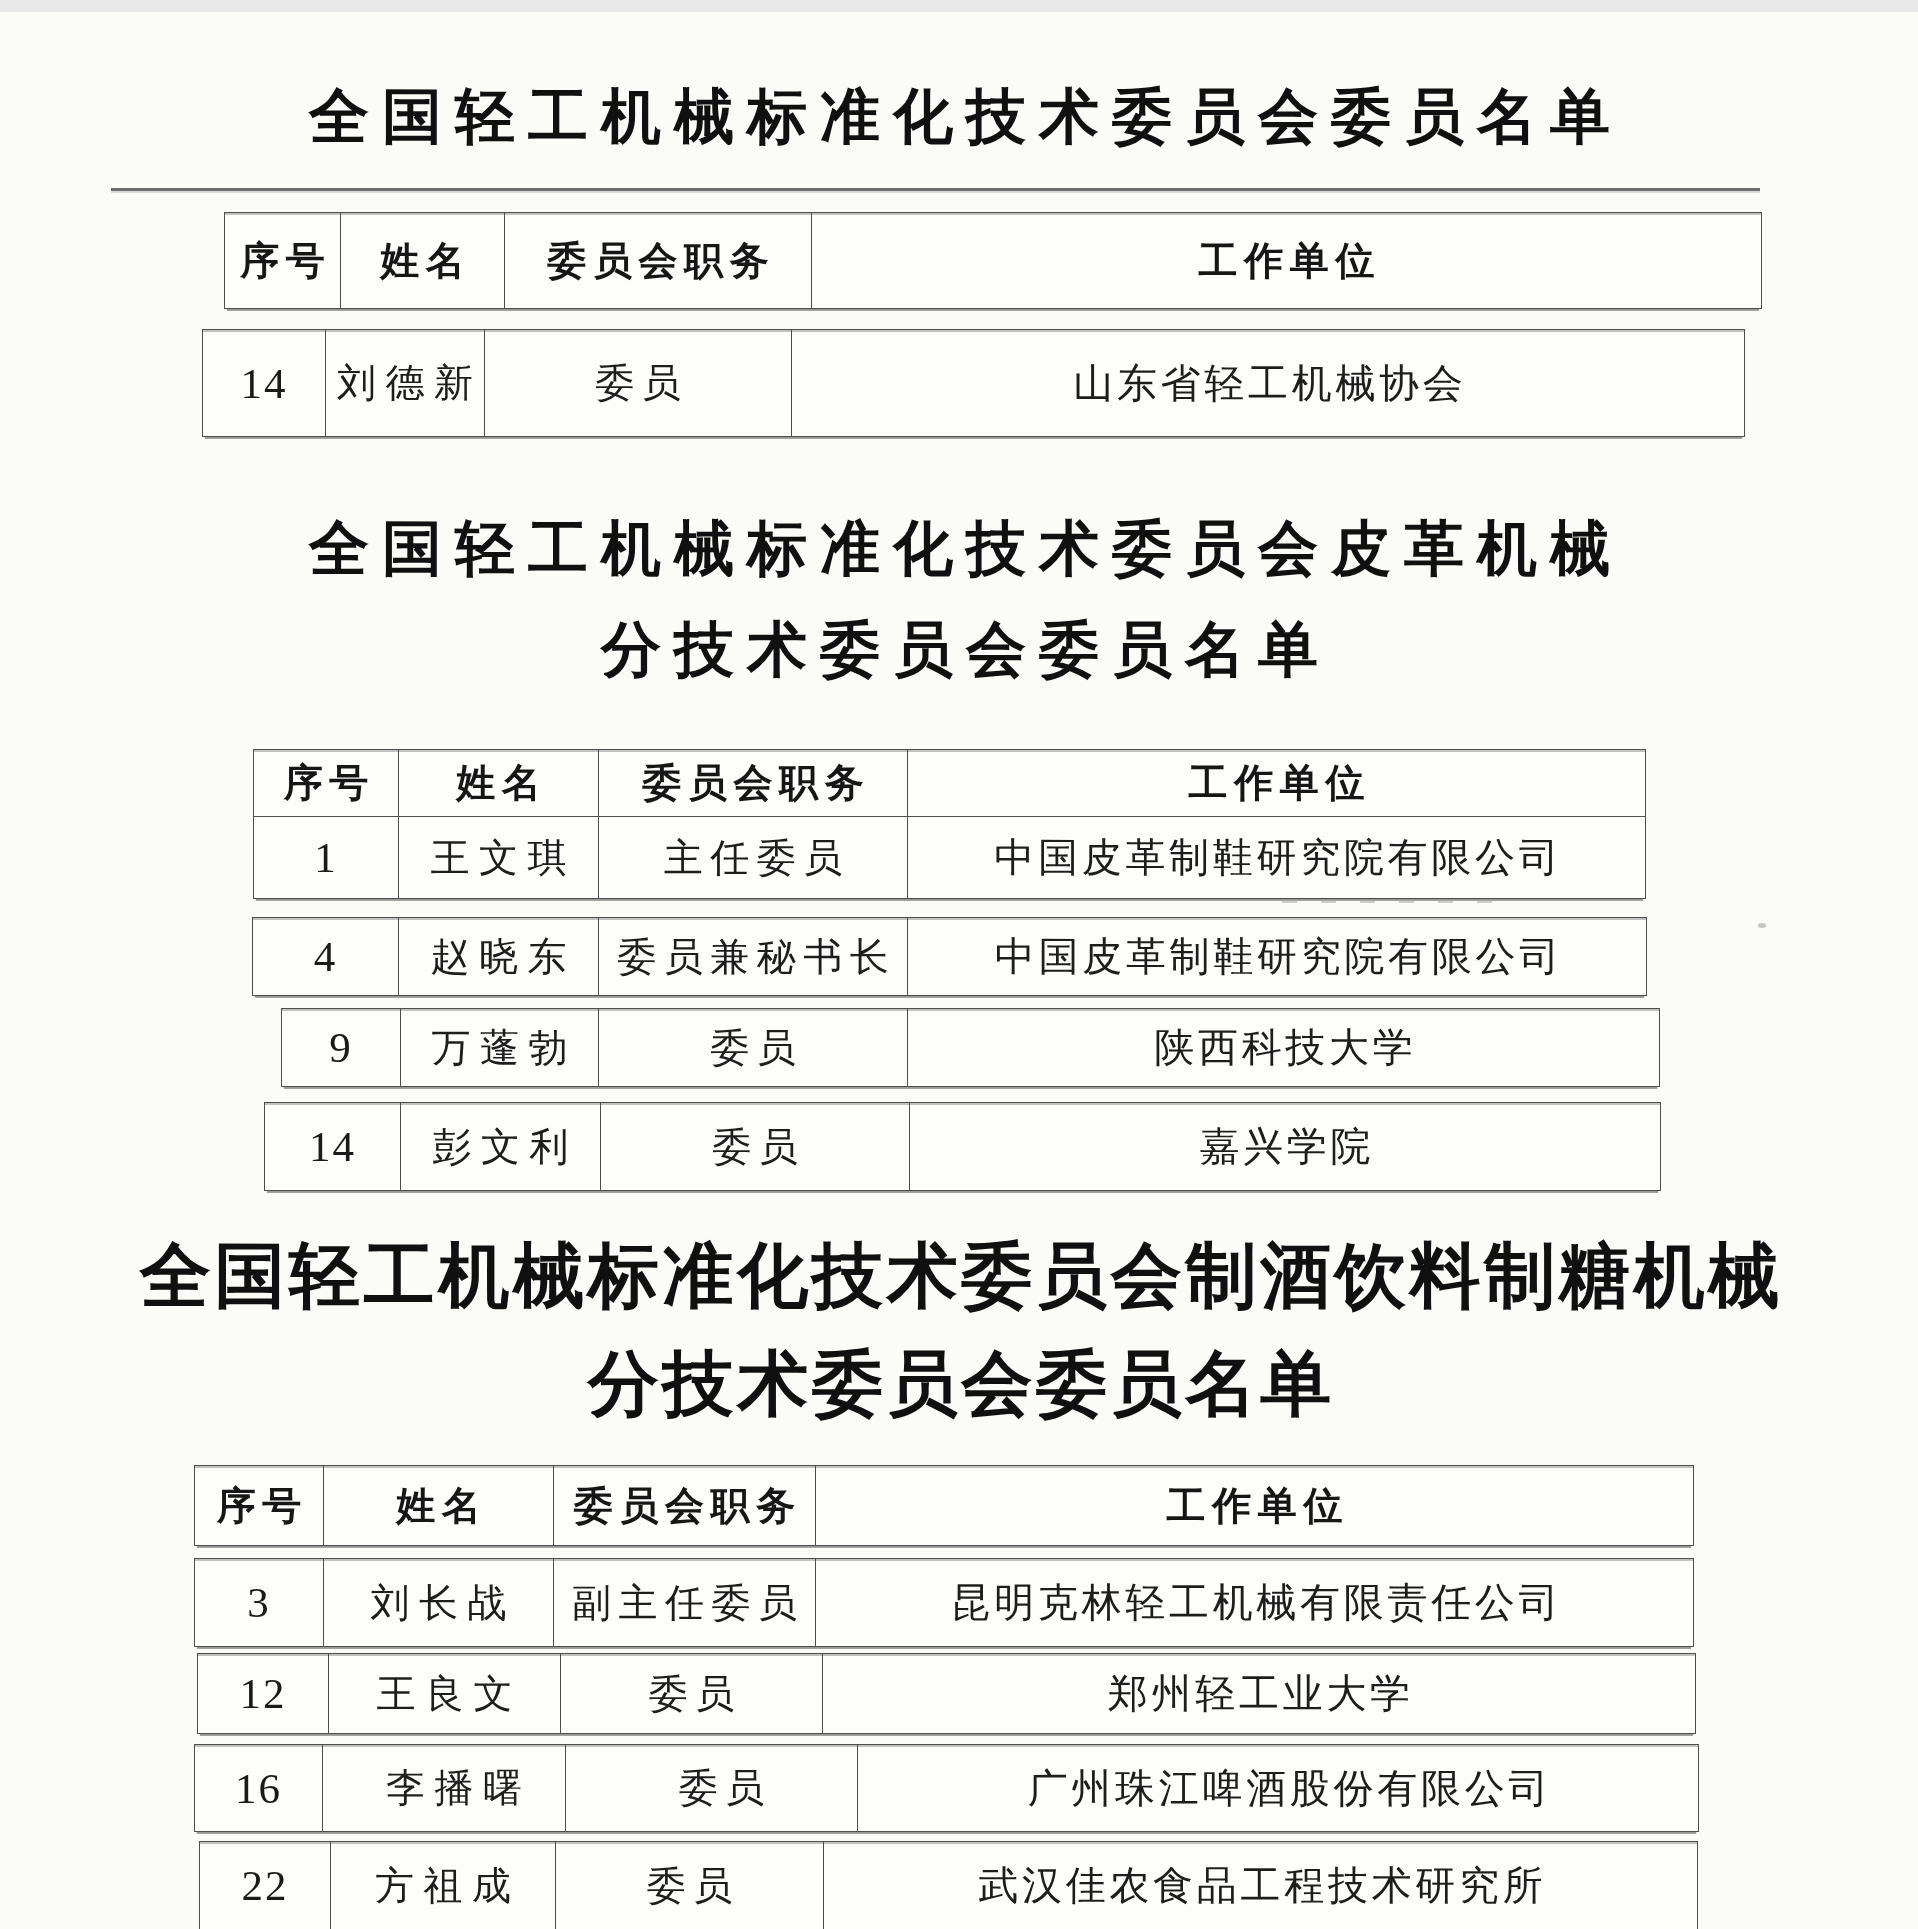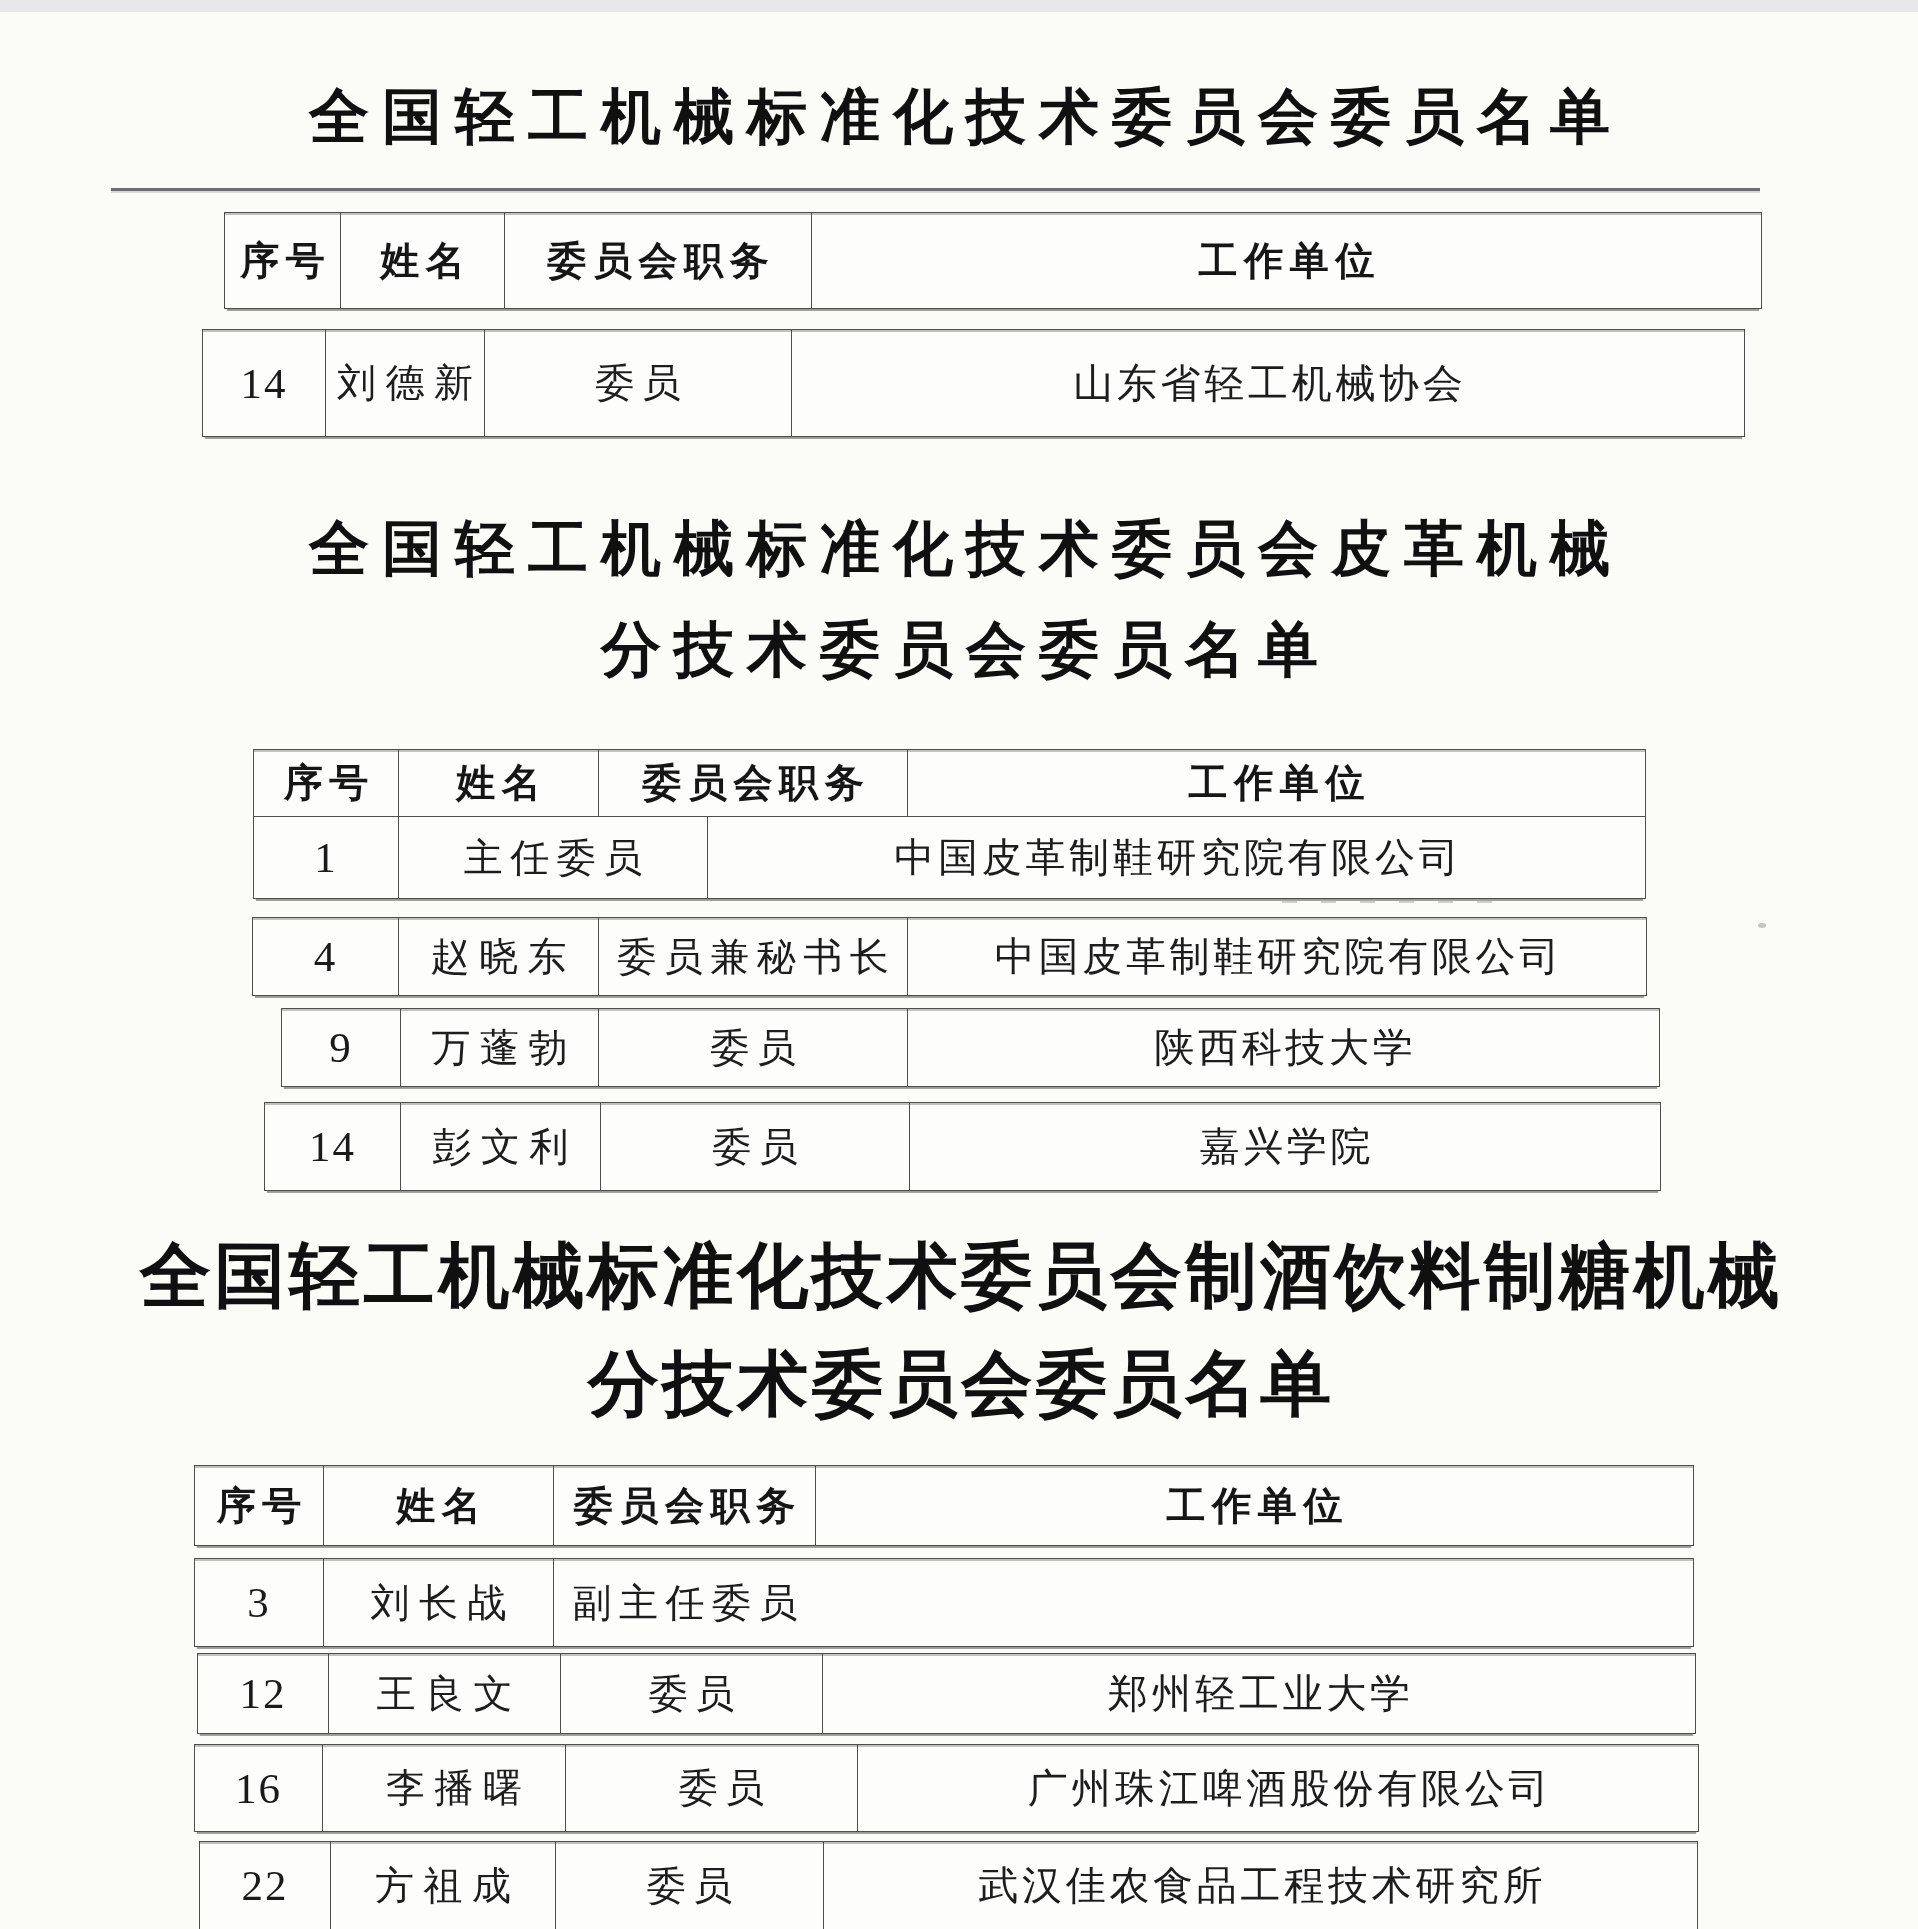--- a/index.html
+++ b/index.html
@@ -79,20 +79,21 @@
 
   <div class="frag col" style="left:253px;top:737px;width:1393px;height:150px;">
     <div class="rowline hd-row">
       <div class="cell hd" style="width:145px;">序号</div>
       <div class="cell hd" style="width:200px;">姓名</div>
       <div class="cell hd" style="width:309px;">委员会职务</div>
       <div class="cell hd" style="flex:1;">工作单位</div>
     </div>
     <div class="rowline">
       <div class="cell num" style="width:145px;">1</div>
+      <div class="cell zh" style="width:200px;">王文琪</div>
       <div class="cell role" style="width:309px;">主任委员</div>
       <div class="cell co" style="flex:1;">中国皮革制鞋研究院有限公司</div>
     </div>
   </div>
 
   <div class="frag" style="left:252px;top:905px;width:1395px;height:79px;">
     <div class="cell num" style="width:146px;">4</div>
     <div class="cell zh" style="width:200px;">赵晓东</div>
     <div class="cell role" style="width:309px;">委员兼秘书长</div>
     <div class="cell co" style="flex:1;">中国皮革制鞋研究院有限公司</div>
@@ -122,20 +123,21 @@
     <div class="cell hd" style="width:129px;">序号</div>
     <div class="cell hd" style="width:230px;">姓名</div>
     <div class="cell hd" style="width:262px;">委员会职务</div>
     <div class="cell hd" style="flex:1;">工作单位</div>
   </div>
 
   <div class="frag" style="left:194px;top:1546px;width:1500px;height:89px;">
     <div class="cell num" style="width:129px;">3</div>
     <div class="cell zh" style="width:230px;">刘长战</div>
     <div class="cell role" style="width:262px;">副主任委员</div>
+    <div class="cell co" style="flex:1;">昆明克林轻工机械有限责任公司</div>
   </div>
 
   <div class="frag" style="left:197px;top:1641px;width:1499px;height:81px;">
     <div class="cell num" style="width:131px;">12</div>
     <div class="cell zh" style="width:232px;">王良文</div>
     <div class="cell role" style="width:262px;">委员</div>
     <div class="cell co" style="flex:1;">郑州轻工业大学</div>
   </div>
 
   <div class="frag" style="left:194px;top:1732px;width:1505px;height:88px;gap:20px;">

